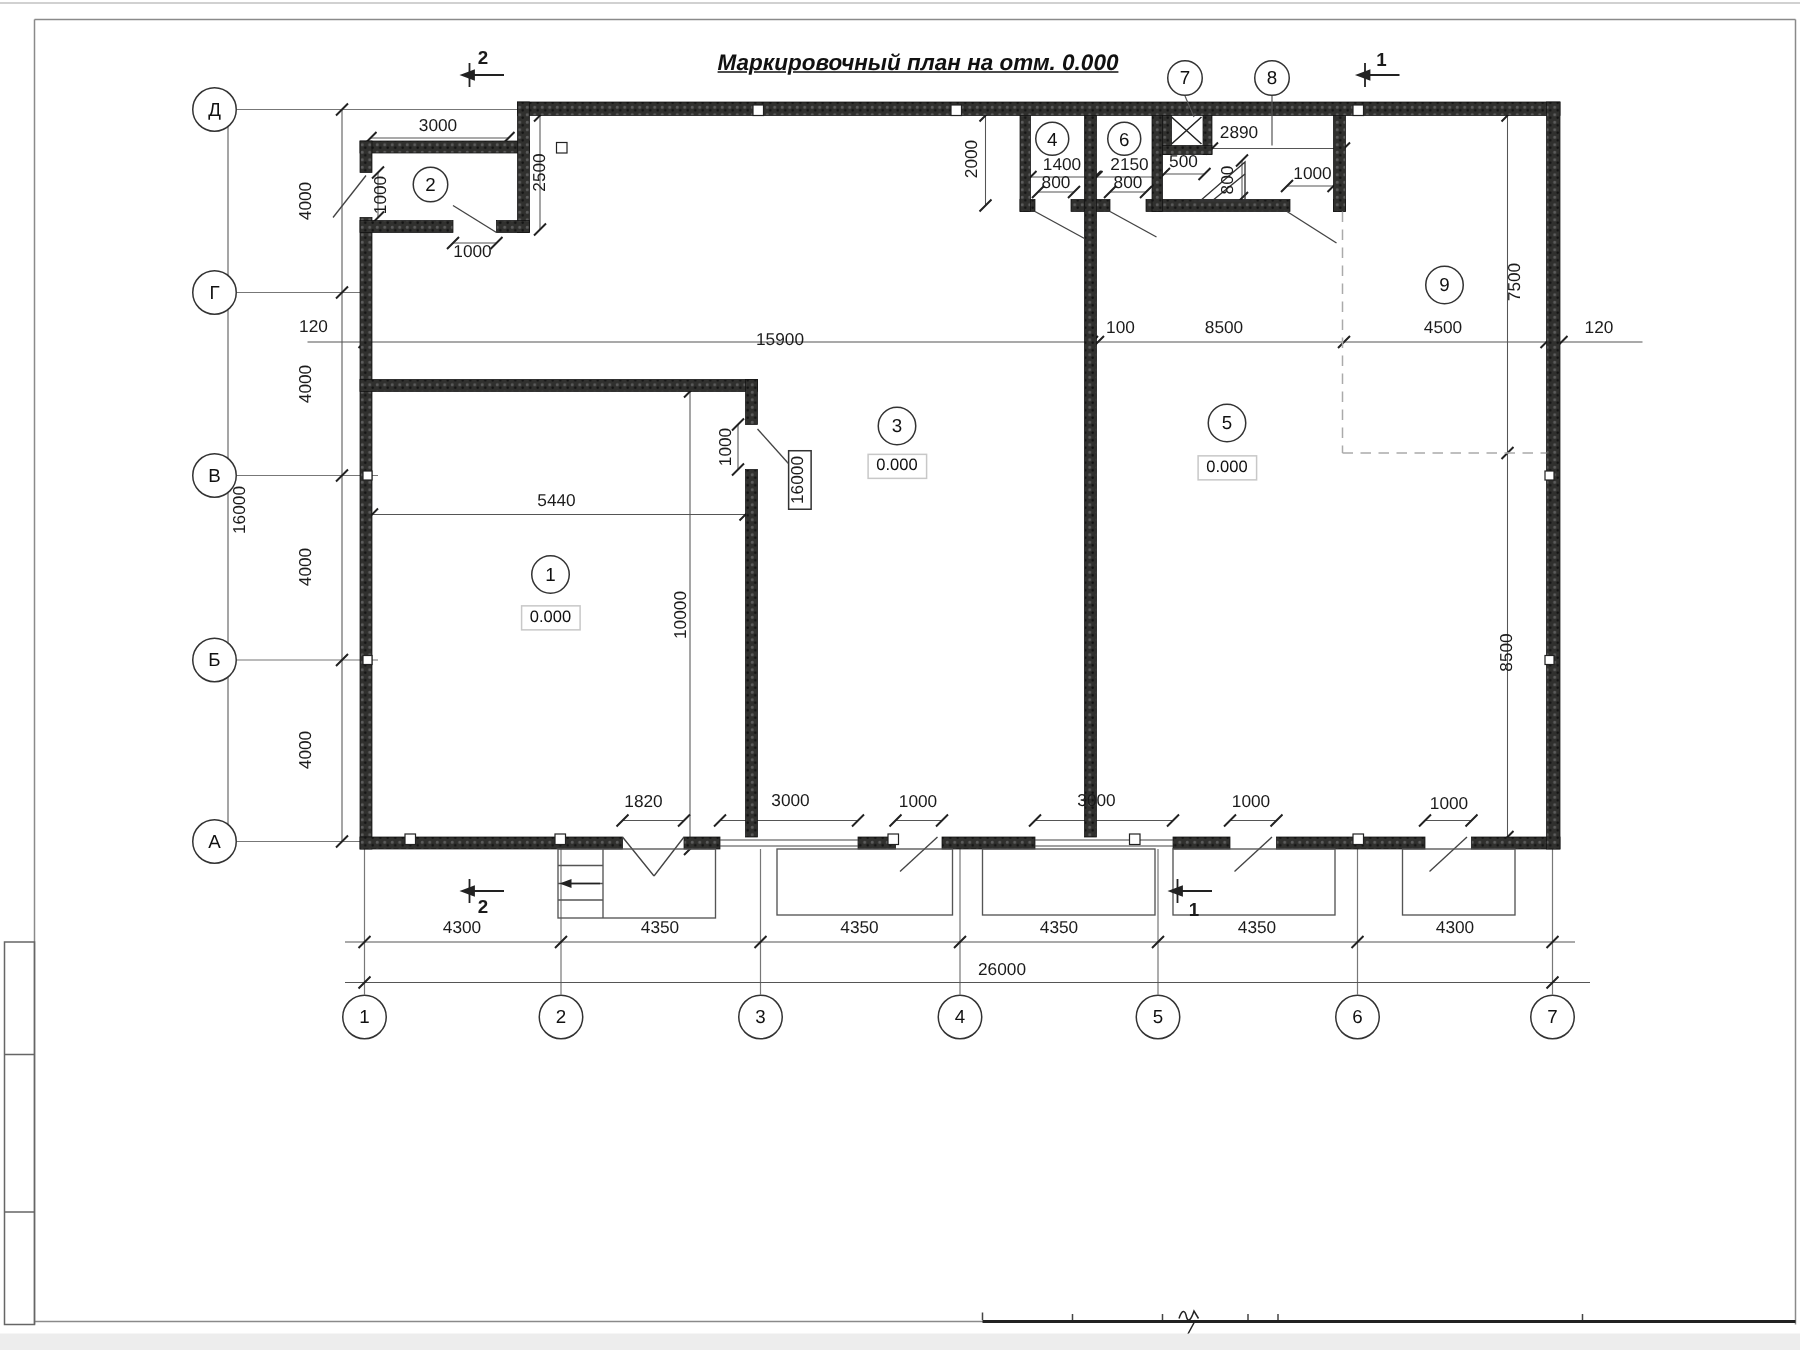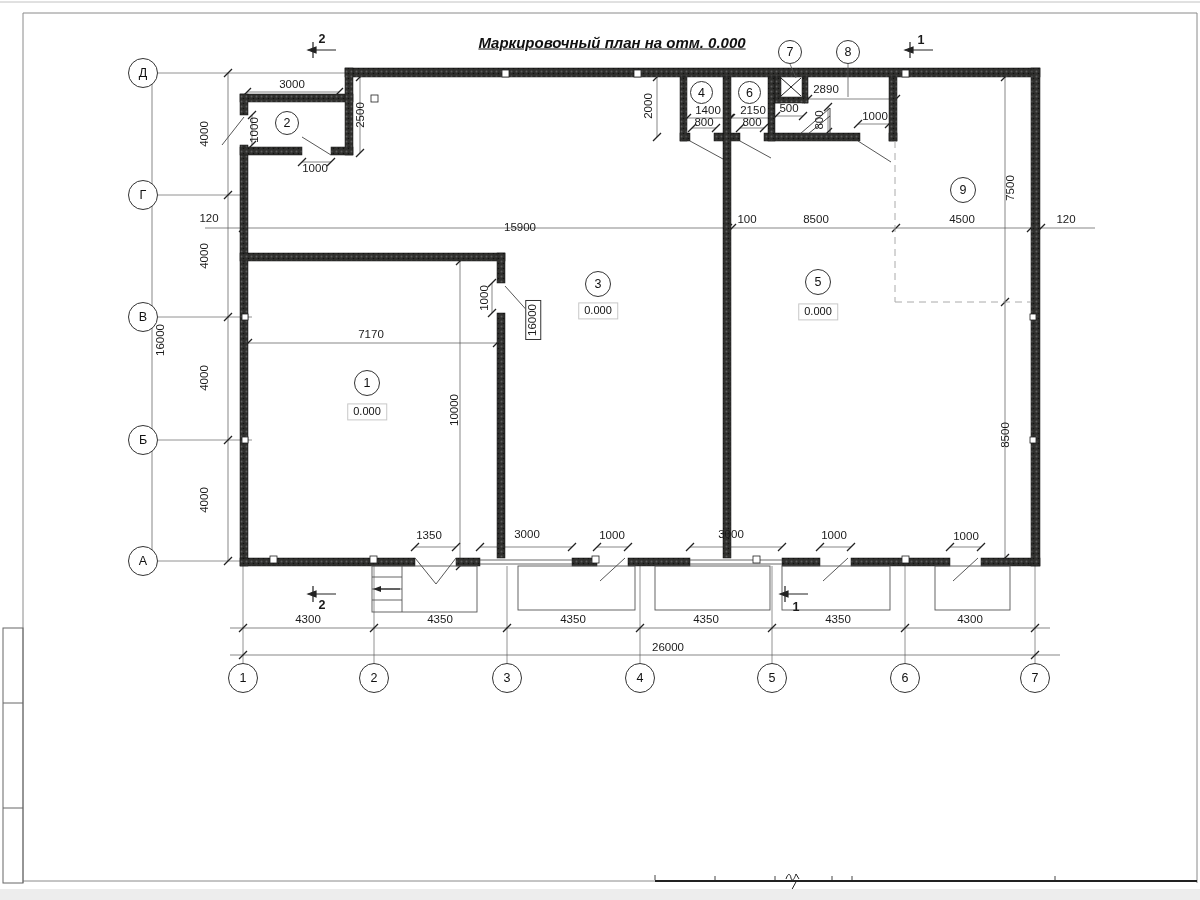--- a/index.html
+++ b/index.html
@@ -287,26 +287,26 @@
 <span class="lbl" style="left:753px;top:111px">2150</span>
 <span class="lbl" style="left:752px;top:123px">800</span>
 <span class="lbl" style="left:789px;top:109px">500</span>
 <span class="lbl vdim" style="left:820px;top:120px">800</span>
 <span class="lbl" style="left:826px;top:90px">2890</span>
 <span class="lbl" style="left:875px;top:117px">1000</span>
 
 <span class="lbl vdim" style="left:1011px;top:188px">7500</span>
 <span class="lbl vdim" style="left:1006px;top:435px">8500</span>
 
-<span class="lbl" style="left:371px;top:335px">7170</span>
+<span class="lbl" style="left:371px;top:335px">5440</span>
 <span class="lbl vdim" style="left:455px;top:410px">10000</span>
 <span class="lbl vdim" style="left:485px;top:298px">1000</span>
 <span class="lbl vdim boxdim" style="left:533px;top:320px">16000</span>
 
-<span class="lbl" style="left:429px;top:536px">1350</span>
+<span class="lbl" style="left:429px;top:536px">1820</span>
 <span class="lbl" style="left:527px;top:535px">3000</span>
 <span class="lbl" style="left:612px;top:536px">1000</span>
 <span class="lbl" style="left:731px;top:535px">3000</span>
 <span class="lbl" style="left:834px;top:536px">1000</span>
 <span class="lbl" style="left:966px;top:537px">1000</span>
 
 <span class="lbl" style="left:308px;top:620px">4300</span>
 <span class="lbl" style="left:440px;top:620px">4350</span>
 <span class="lbl" style="left:573px;top:620px">4350</span>
 <span class="lbl" style="left:706px;top:620px">4350</span>

